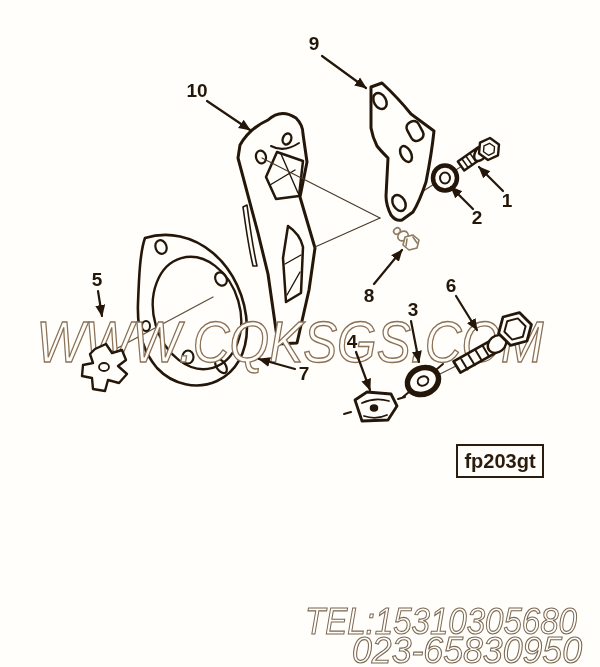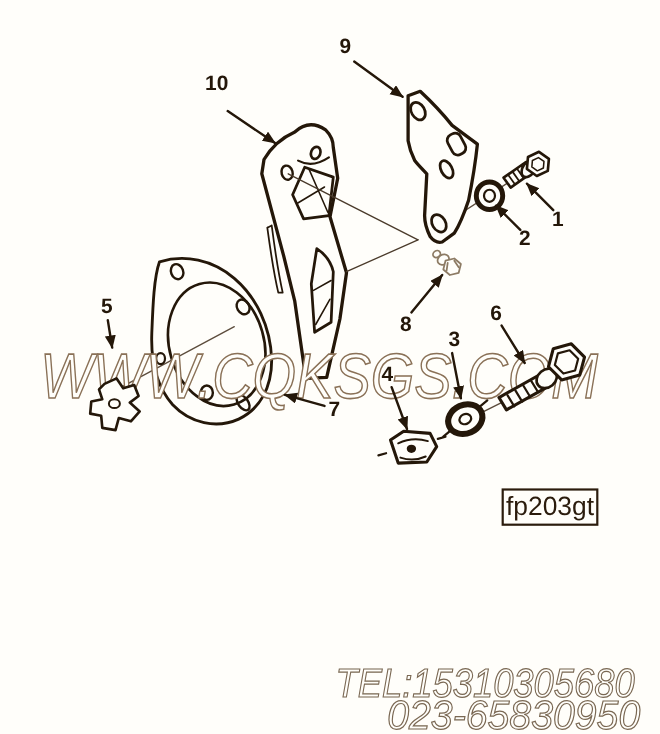--- a/index.html
+++ b/index.html
@@ -21,21 +21,21 @@
     letter-spacing:0px;
     z-index:5;
     user-select:none;
   }
   .figbox{
     position:absolute;
     left:456px;top:444px;
     width:84px;height:30px;
     border:2.5px solid #2b1c0d;
     display:flex;align-items:center;justify-content:center;
-    font-weight:normal;font-size:24px;color:#2b1c0d;
+    font-weight:bold;font-size:20px;color:#2b1c0d;
     z-index:5;
     background:transparent;
   }
 </style>
 </head>
 <body>
 
 <div id="stage">
 
 <svg width="600" height="667" viewBox="0 0 600 667">
@@ -158,19 +158,19 @@
 
 <div class="callout" style="left:507px;top:200px">1</div>
 <div class="callout" style="left:477px;top:217px">2</div>
 <div class="callout" style="left:413px;top:309px">3</div>
 <div class="callout" style="left:352px;top:341px">4</div>
 <div class="callout" style="left:97px;top:279px">5</div>
 <div class="callout" style="left:451px;top:285px">6</div>
 <div class="callout" style="left:304px;top:373px">7</div>
 <div class="callout" style="left:369px;top:295px">8</div>
 <div class="callout" style="left:314px;top:43px">9</div>
-<div class="callout" style="left:197px;top:76px">10</div>
+<div class="callout" style="left:197px;top:90px">10</div>
 
 <div class="figbox">
   <span>fp203gt</span>
 </div>
 
 </div>
 
 </body></html>

